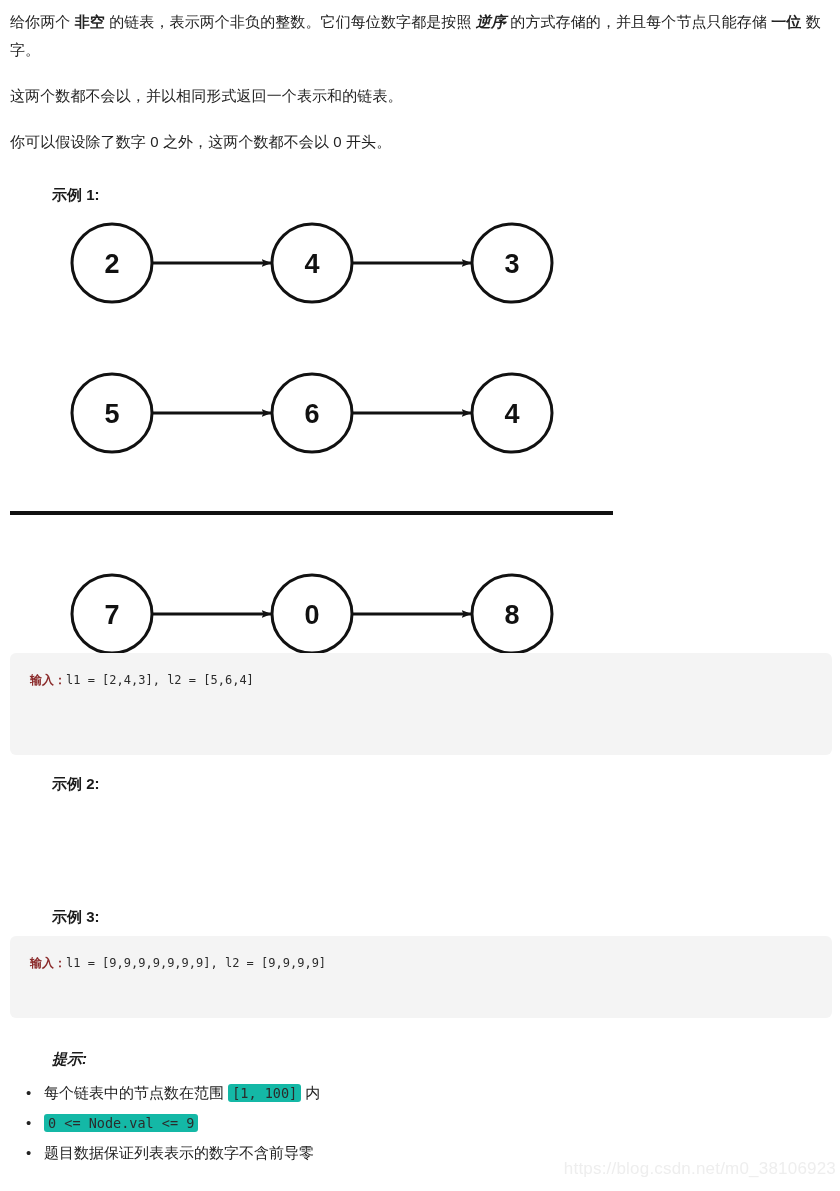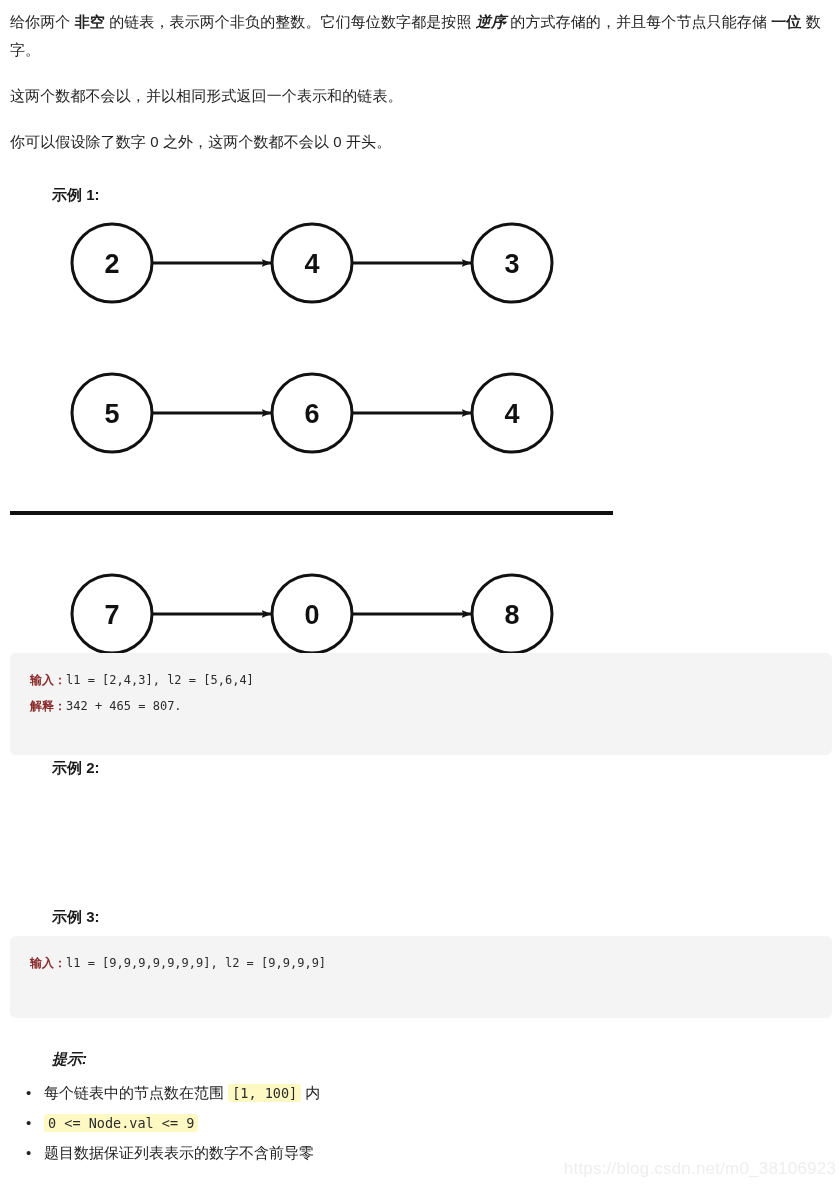--- a/index.html
+++ b/index.html
@@ -46,21 +46,21 @@
   
   .heading {
     position: absolute;
     left: 10px;
     font-size: 15px;
     font-weight: 700;
     color: #1a1a1a;
     margin-left: 42px;
   }
   #heading-ex1 { top: 186px; }
-  #heading-ex2 { top: 759px; }
+  #heading-ex2 { top: 775px; }
   #heading-ex3 { top: 908px; }
   #heading-hint { top: 1050px; font-style: italic; }
 
   
   .diagram {
     position: absolute;
     left: 0;
     top: 0;
     width: 840px;
     height: 1191px;
@@ -113,21 +113,21 @@
   }
   .hints li::before {
     content: "\2022";
     position: absolute;
     left: -18px;
     top: 0;
     font-size: 15px;
     color: #222222;
   }
   .inlinecode {
-    background: #fef9c3;
+    background: #14b8a6;
     font-family: "DejaVu Sans Mono", "Liberation Mono", monospace;
     font-size: 13.5px;
     color: #2b2b2b;
     padding: 1px 4px;
     border-radius: 3px;
   }
 
   
   .watermark {
     position: absolute;
@@ -186,21 +186,20 @@
         <ellipse cx="312" cy="614" rx="40" ry="39" fill="#ffffff" stroke="#111111" stroke-width="3"></ellipse>
         <text x="312" y="624" text-anchor="middle" font-family="&quot;Liberation Sans&quot;, &quot;DejaVu Sans&quot;, sans-serif" font-size="27" font-weight="700" fill="#111111">0</text>
         <ellipse cx="512" cy="614" rx="40" ry="39" fill="#ffffff" stroke="#111111" stroke-width="3"></ellipse>
         <text x="512" y="624" text-anchor="middle" font-family="&quot;Liberation Sans&quot;, &quot;DejaVu Sans&quot;, sans-serif" font-size="27" font-weight="700" fill="#111111">8</text>
       </g>
     <line id="diagram-divider" x1="10" y1="513" x2="613" y2="513" stroke="#111111" stroke-width="4" stroke-linecap="butt"></line>
   </svg>
 
   <div class="codeblock" id="code-ex1">
       <div class="codeline"><span class="codelabel">输入：</span><span>l1 = [2,4,3], l2 = [5,6,4]</span></div>
-      <div class="codeline"><span class="codelabel">解释：</span><span>342 + 465 = 807.</span></div>
     </div>
   <div class="codeblock" id="code-ex3">
       <div class="codeline"><span class="codelabel">输入：</span><span>l1 = [9,9,9,9,9,9,9], l2 = [9,9,9,9]</span></div>
     </div>
 
   <ul class="hints">
     <li><span>每个链表中的节点数在范围 </span><span class="inlinecode">[1, 100]</span><span> 内</span></li>
     <li><span class="inlinecode">0 &lt;= Node.val &lt;= 9</span></li>
     <li><span>题目数据保证列表表示的数字不含前导零</span></li>
   </ul>

